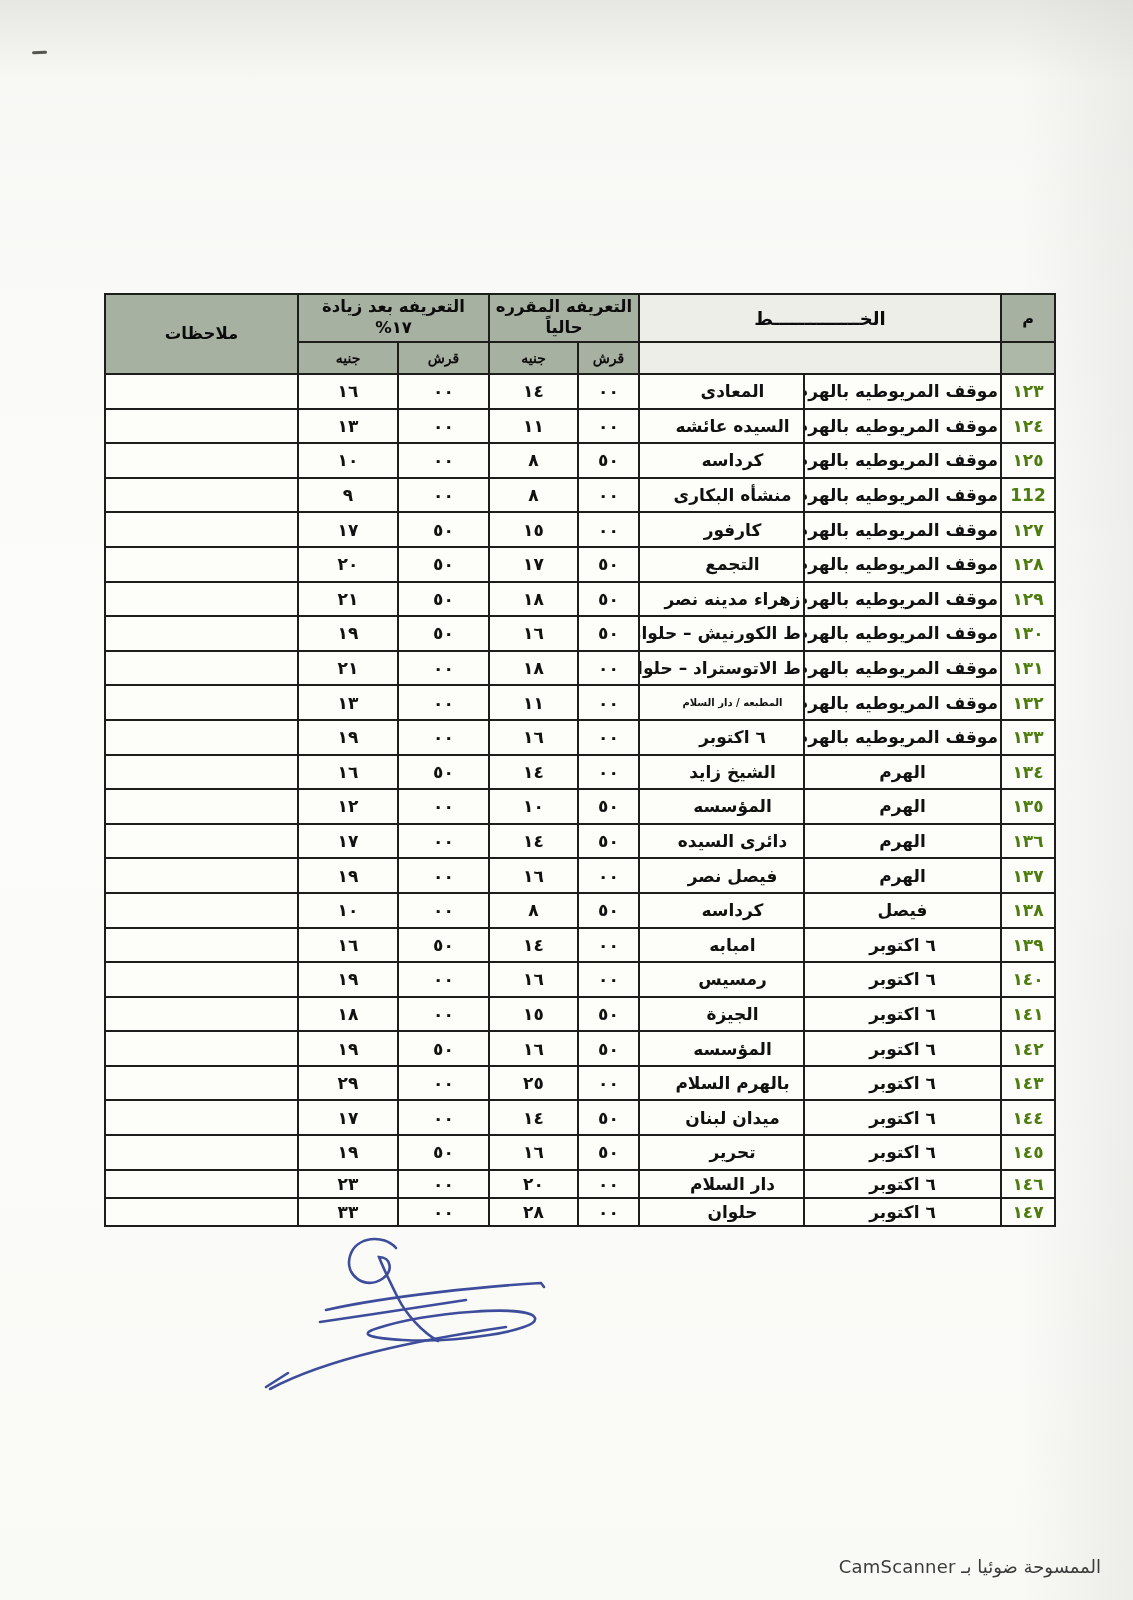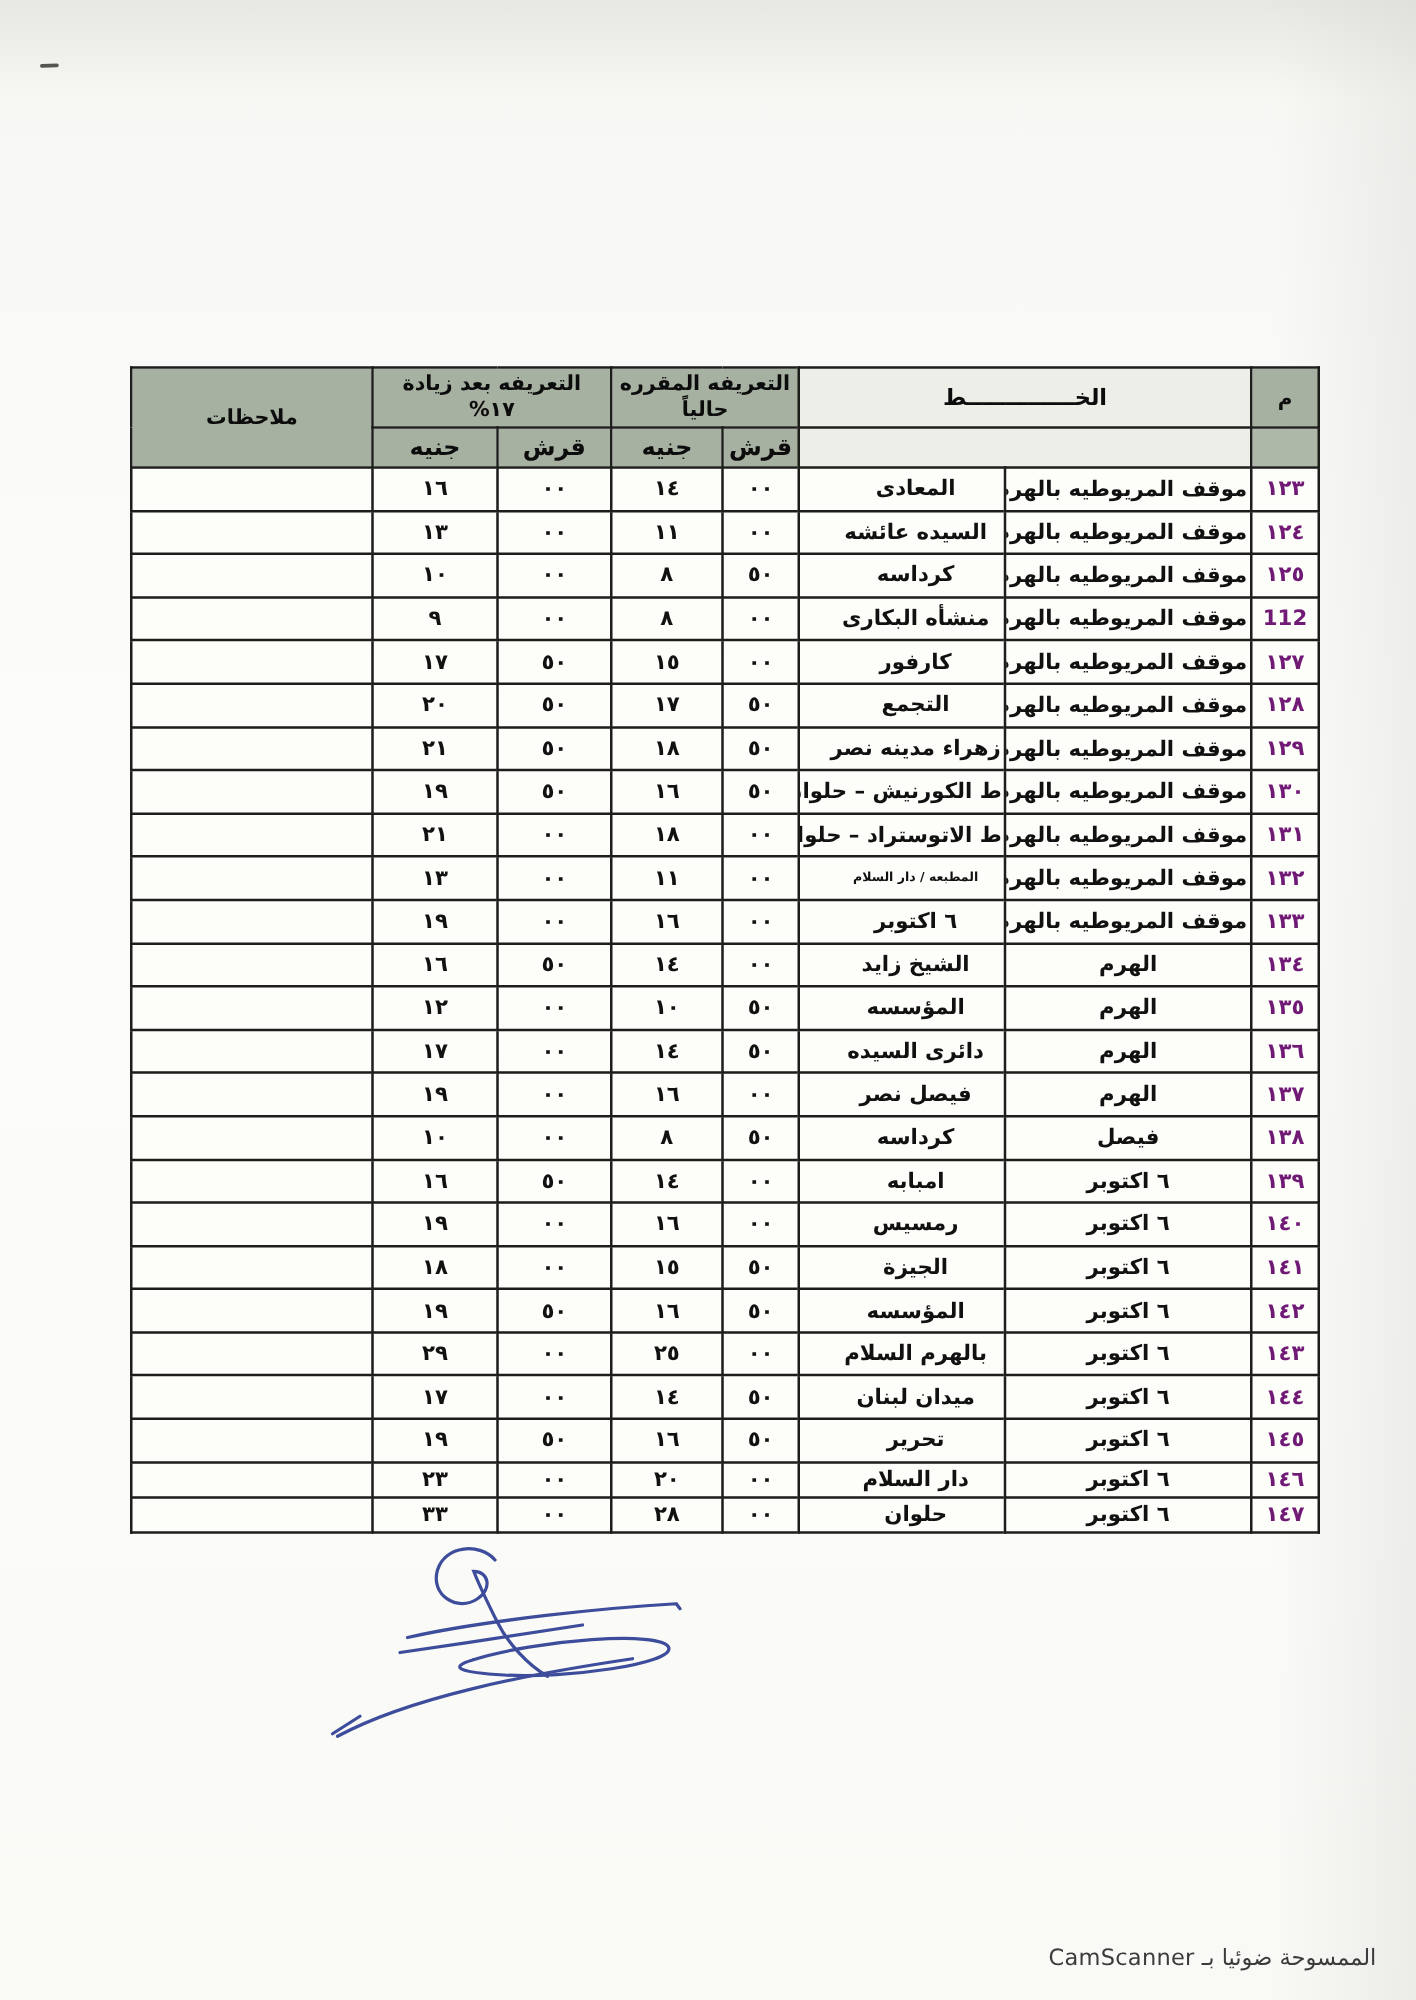--- a/index.html
+++ b/index.html
@@ -29,25 +29,25 @@
   .tariff th,.tariff td{
     border:2px solid #1d1d1b; padding:0 2px; text-align:center; vertical-align:middle;
     overflow:hidden; white-space:nowrap;
   }
   .tariff thead th{font-weight:bold; color:#0c0c0c;}
   .sage{background:#a7b1a1;}
   .sage2{background:#aeb8a8;}
   .light{background:#eceee7;}
   .th-group{font-size:16.5px; line-height:1.25; height:46px;}
   .th-line{font-size:18px; letter-spacing:1px;}
-  .th-sub{font-size:19px; height:30px;}
+  .th-sub{font-size:14px; height:30px;font-family:Liberation Serif, serif;}
   .th-index{font-size:16px;}
   .tariff tbody td{height:32.6px; background:#fdfdfa; font-weight:bold; font-size:17px;}
   .tariff tbody tr:nth-last-child(-n+2) td{height:26px;}
-  td.c-no{background:#aab4a4; font-size:14.5px; color:#701a75;}
+  td.c-no{background:#aab4a4; font-size:14.5px; color:#4d7c0f;}
   td.c-origin{font-size:16.5px;}
   td.c-dest{font-size:16.5px;padding-left:24px;}
   td.c-dest.small{font-size:10px;}
   td.c-cur-pt,td.c-cur-le,td.c-new-pt,td.c-new-le{font-size:17px; letter-spacing:2px;}
   td.c-notes{background:#fdfdfb;}
   
   .signature{position:absolute; left:238px; top:1226px;}
   
   .footer{
     position:absolute; right:32px; top:1556px; direction:rtl;

